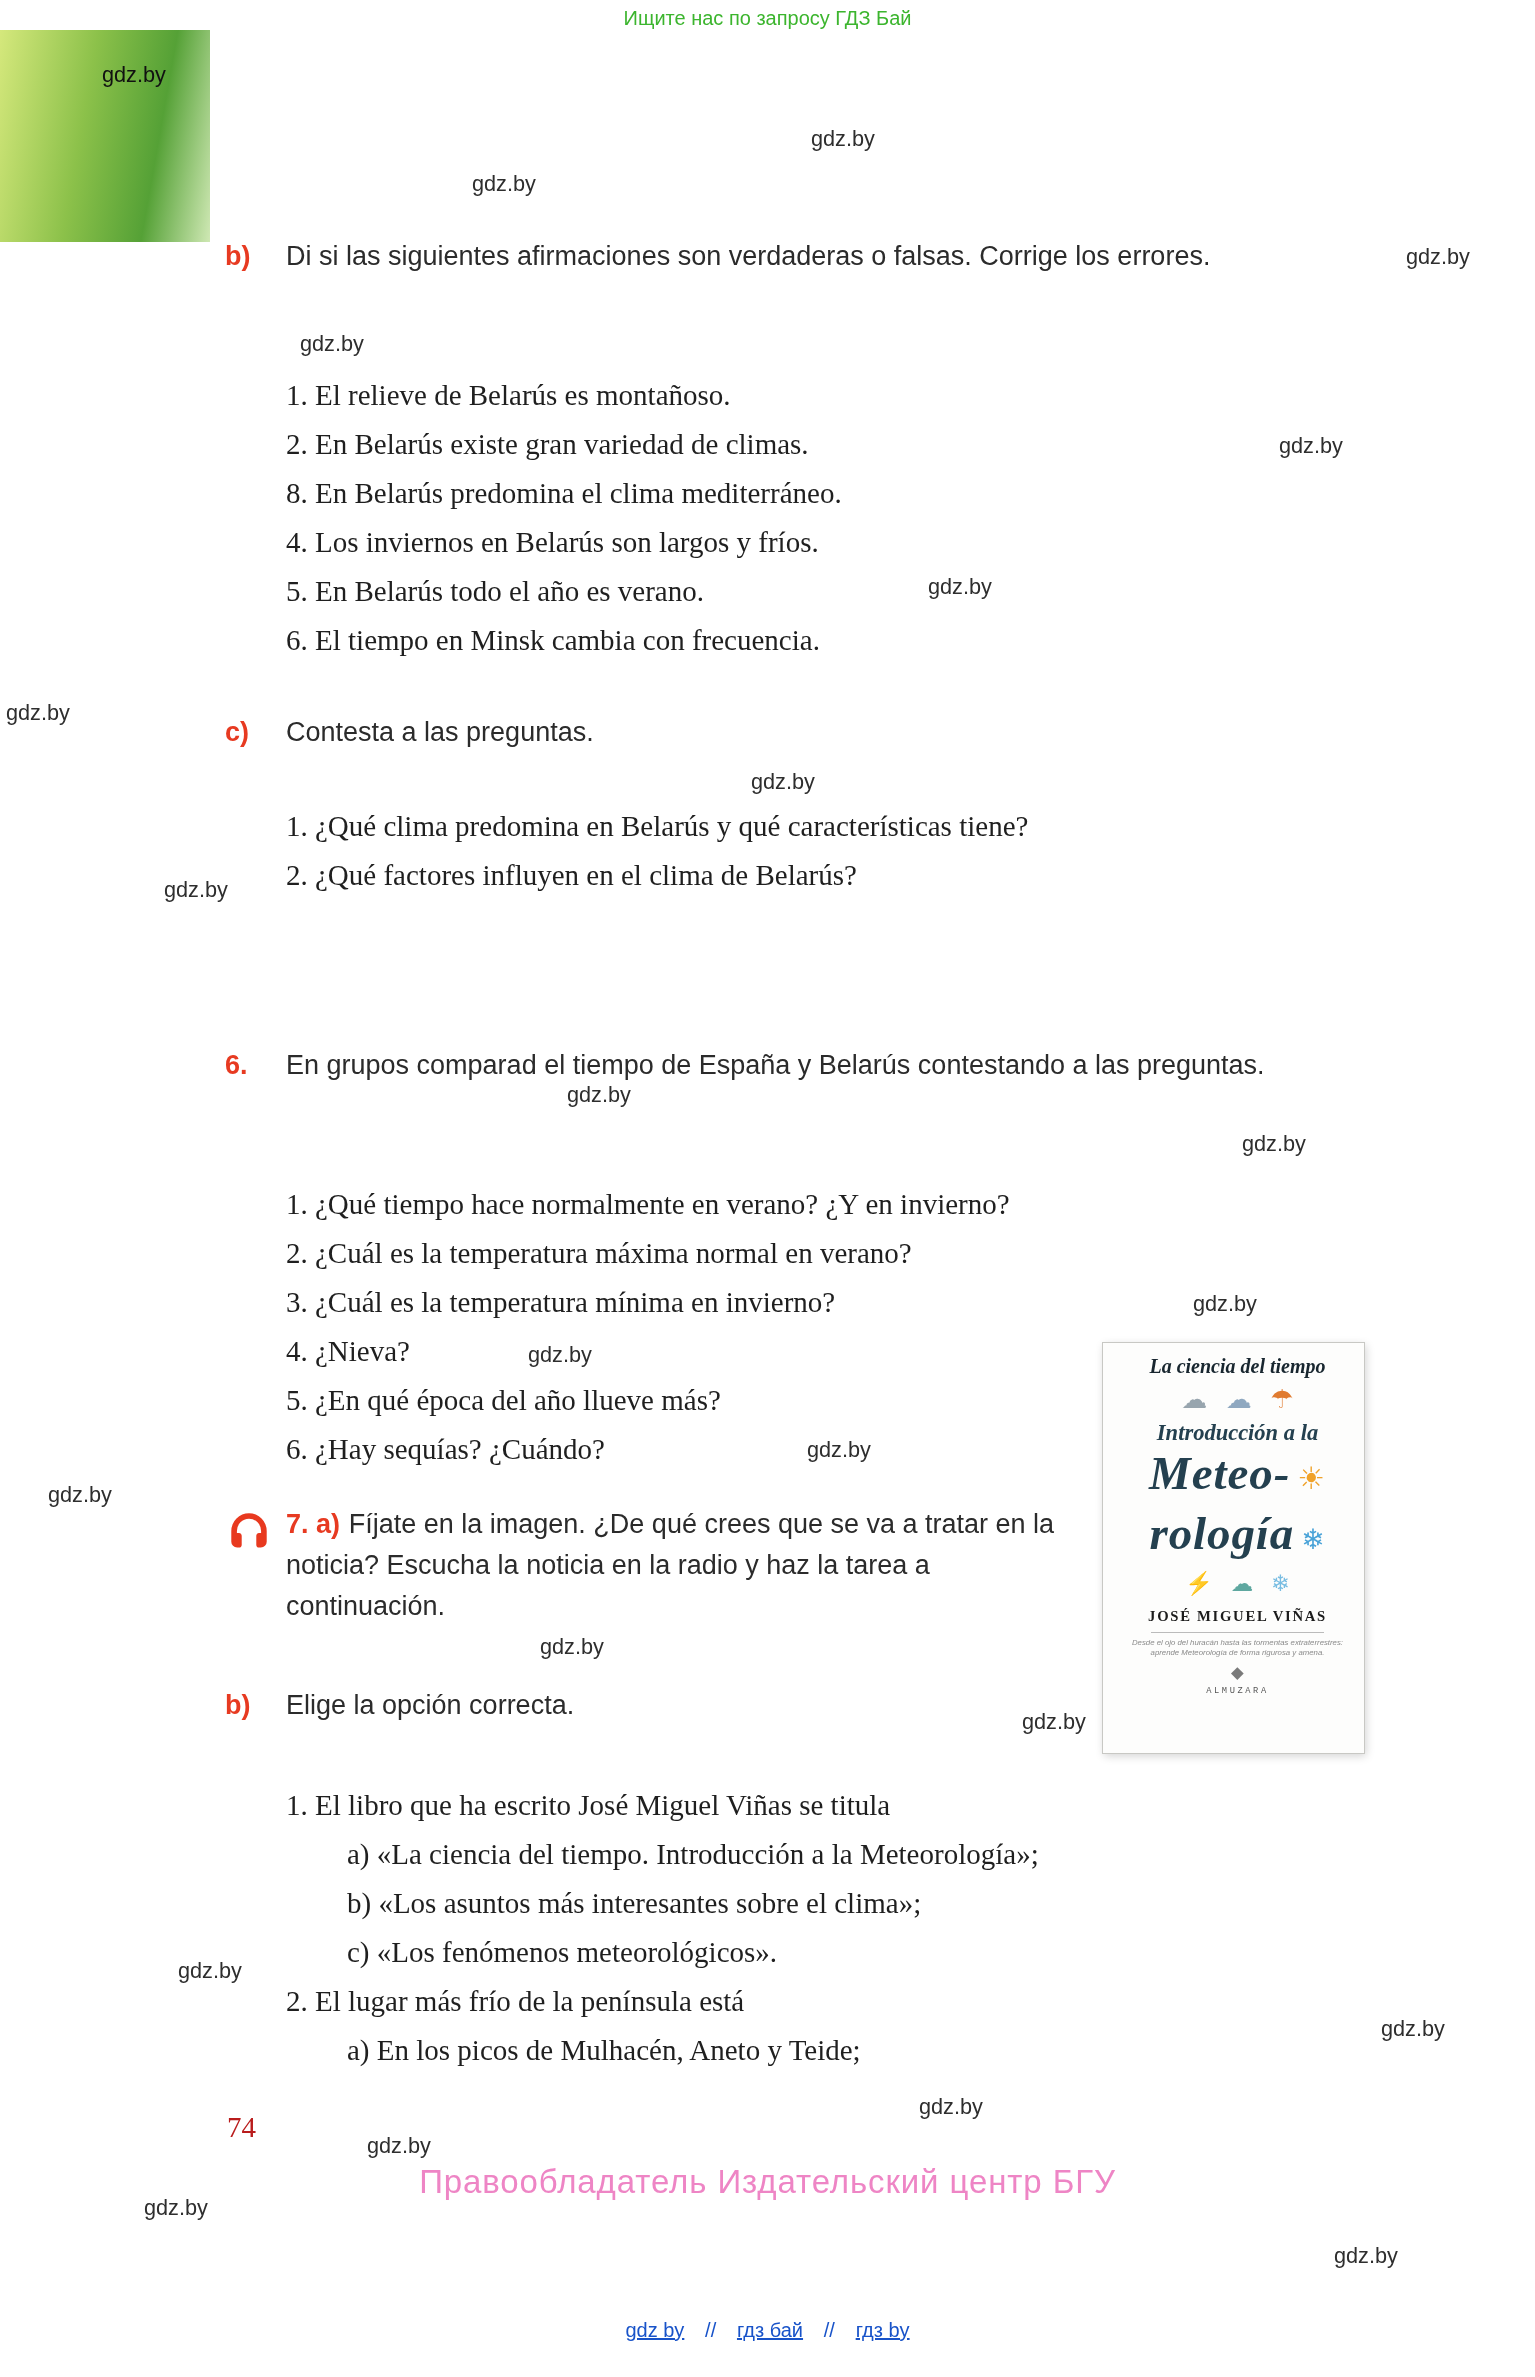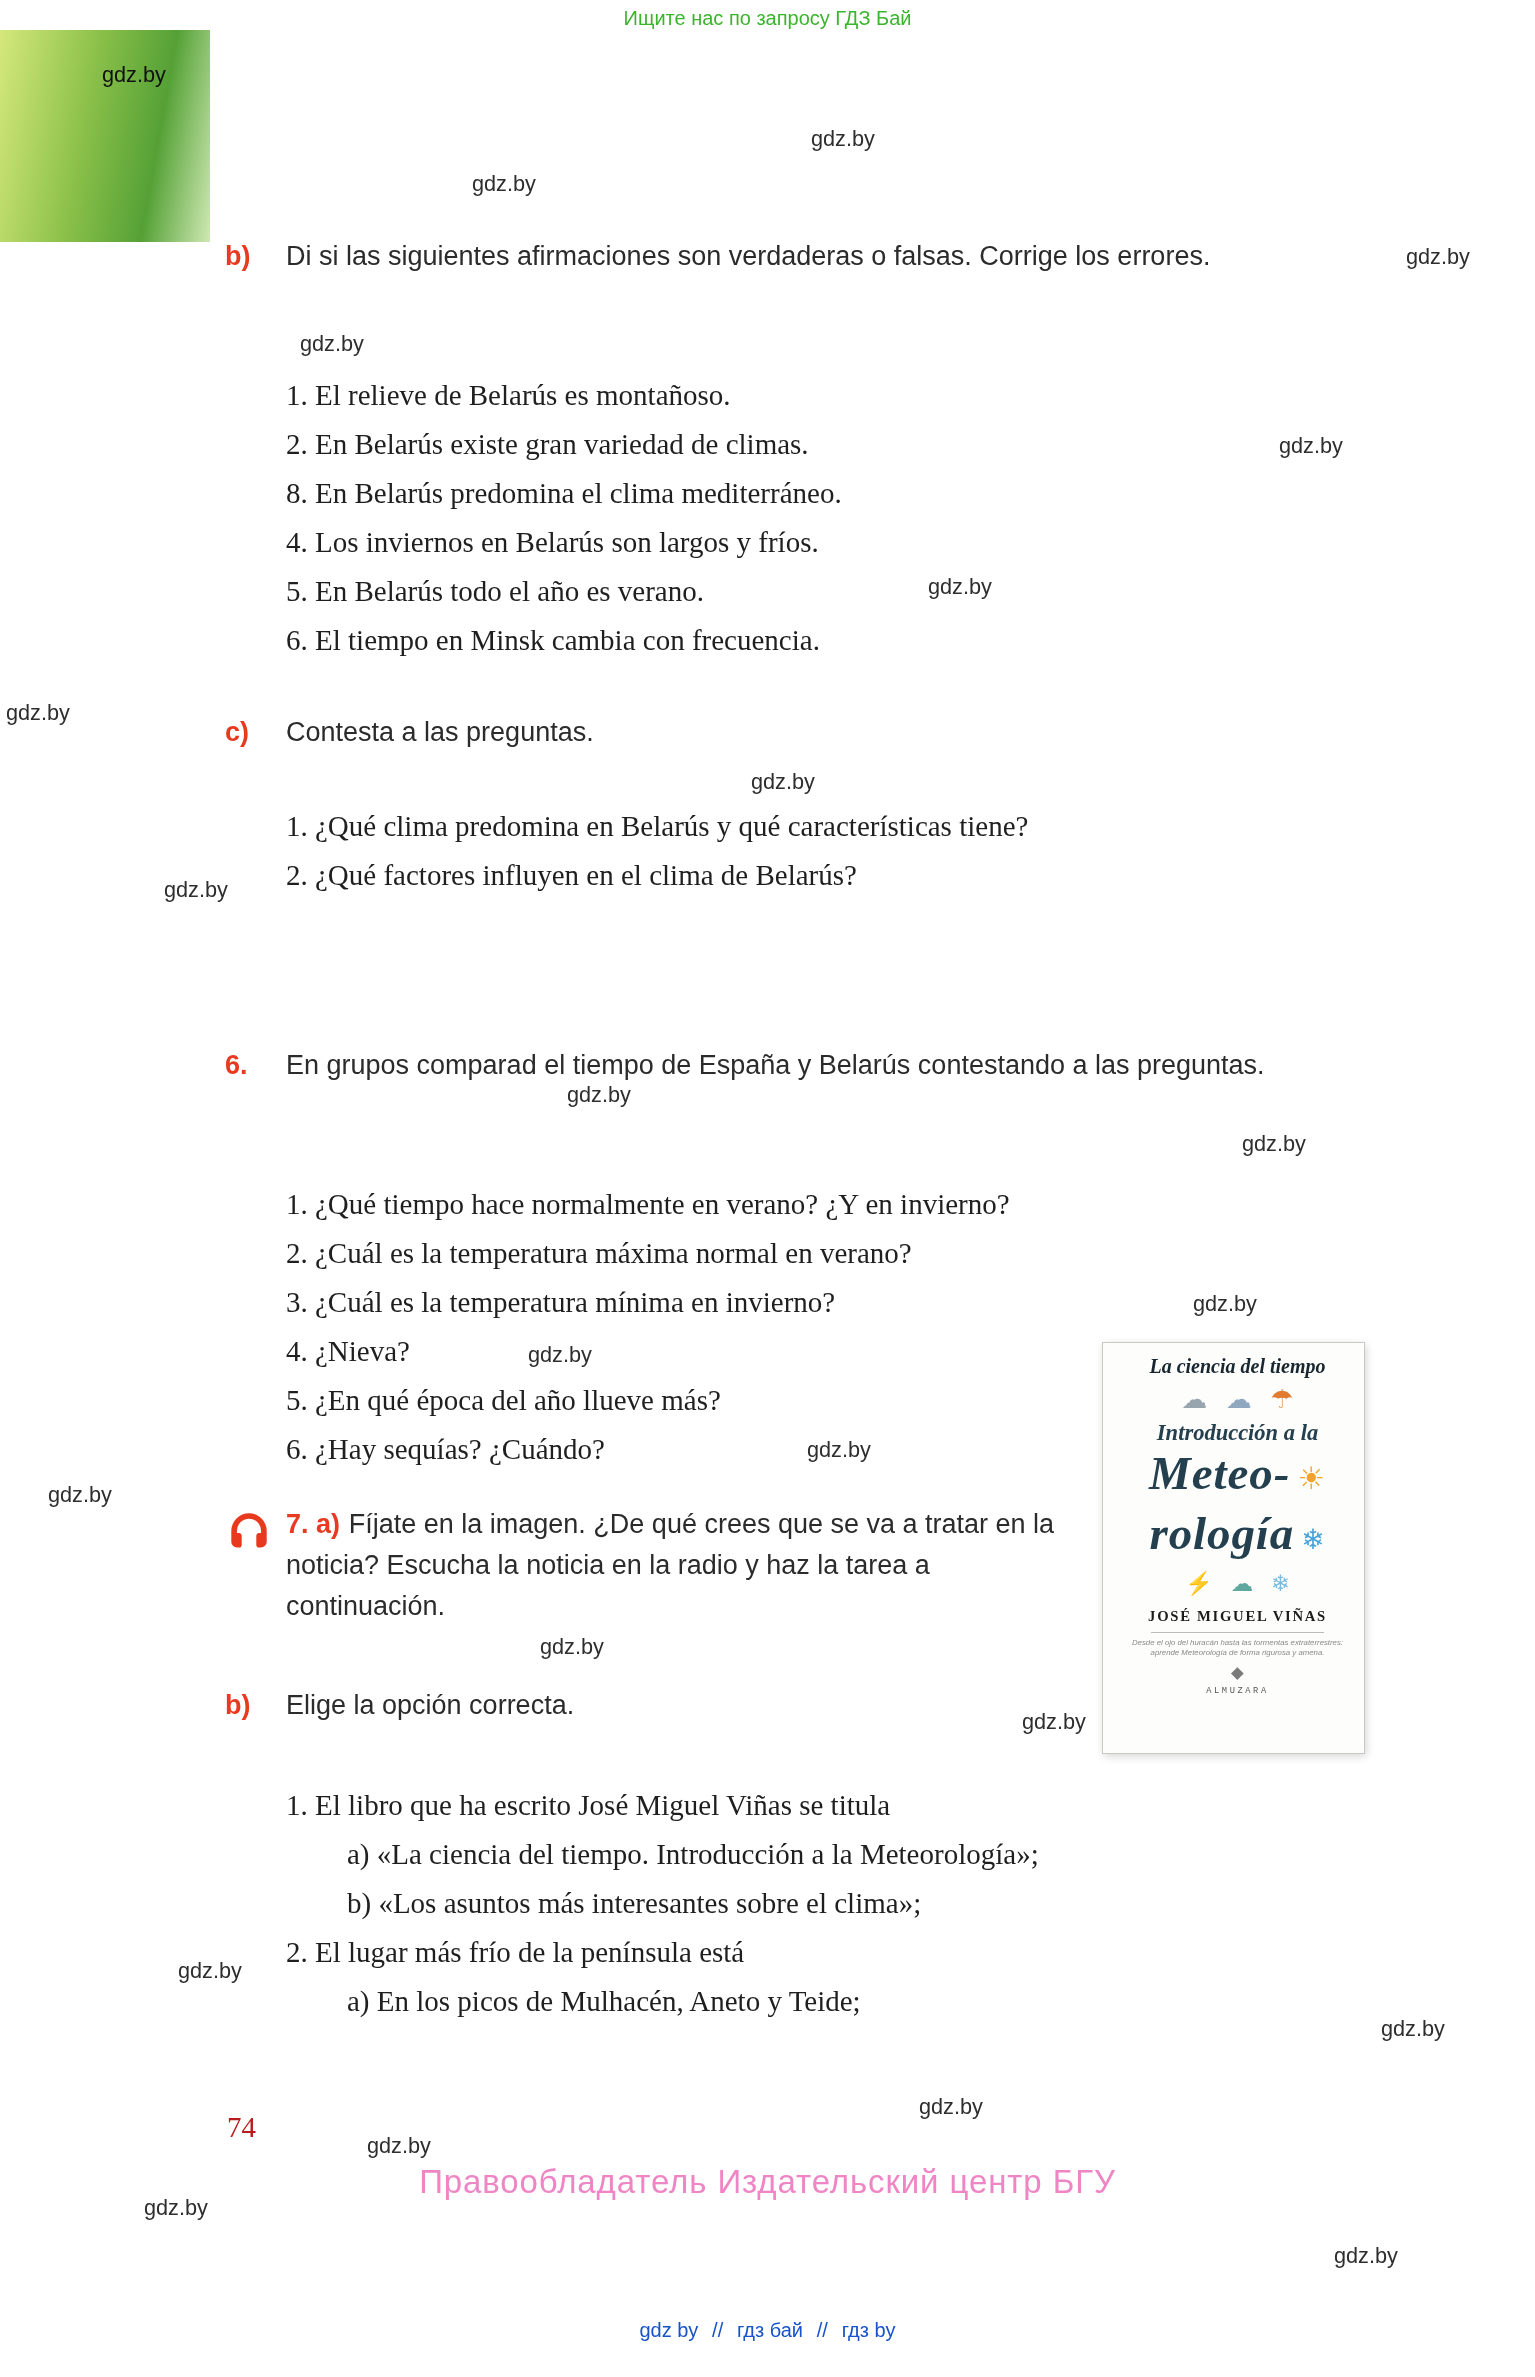--- a/index.html
+++ b/index.html
@@ -62,21 +62,21 @@
   .cover-publogo{width:8.7px;height:8.7px;background:#7a7a7a;transform:rotate(45deg);margin:10.4px auto 4.3px auto;}
   .cover-pub{font-size:8.7px;letter-spacing:2.6px;color:#555;font-family:Liberation Mono, monospace;margin-top:8px;}
 
   
   .page-number{position:absolute;left:227px;top:2111px;font-family:"Liberation Serif",serif;
                font-size:29px;color:#b91c1c;}
   .copyright{position:absolute;top:2163px;left:0;width:100%;text-align:center;
              font-size:33px;color:#ee85c5;letter-spacing:0.9px;}
   .footer-links{position:absolute;top:2319px;left:0;width:100%;text-align:center;
                 font-size:20px;color:#1853c9;}
-  .flink{cursor:pointer;margin:0 3px;}
+  .flink{text-decoration:underline;cursor:pointer;margin:0 10px;}
   .fsep{margin:0 5.2px;}
 </style>
 </head>
 <body>
 
 <div class="page">
 
   <div class="top-banner">Ищите нас по запросу ГДЗ Бай</div>
 
   <div class="green-block"></div>
@@ -174,20 +174,21 @@
     <div class="cover-pub">ALMUZARA</div>
   </div>
 
   <div class="instr" style="top:1685px">
     <span class="lbl">b)</span><span>Elige la opción correcta.</span>
   </div>
   <div class="list b2" style="top:1781px">
     <div class="li">1. El libro que ha escrito José Miguel Viñas se titula</div>
     <div class="li opt">a) «La ciencia del tiempo. Introducción a la Meteorología»;</div>
     <div class="li opt">b) «Los asuntos más interesantes sobre el clima»;</div>
+    <div class="li opt">c) «Los fenómenos meteorológicos».</div>
     <div class="li">2. El lugar más frío de la península está</div>
     <div class="li opt">a) En los picos de Mulhacén, Aneto y Teide;</div>
   </div>
 
   <div class="page-number">74</div>
   <div class="copyright">Правообладатель Издательский центр БГУ</div>
   <div class="footer-links">
     <span class="flink">gdz by</span>
     <span class="fsep">//</span>
     <span class="flink">гдз бай</span>

